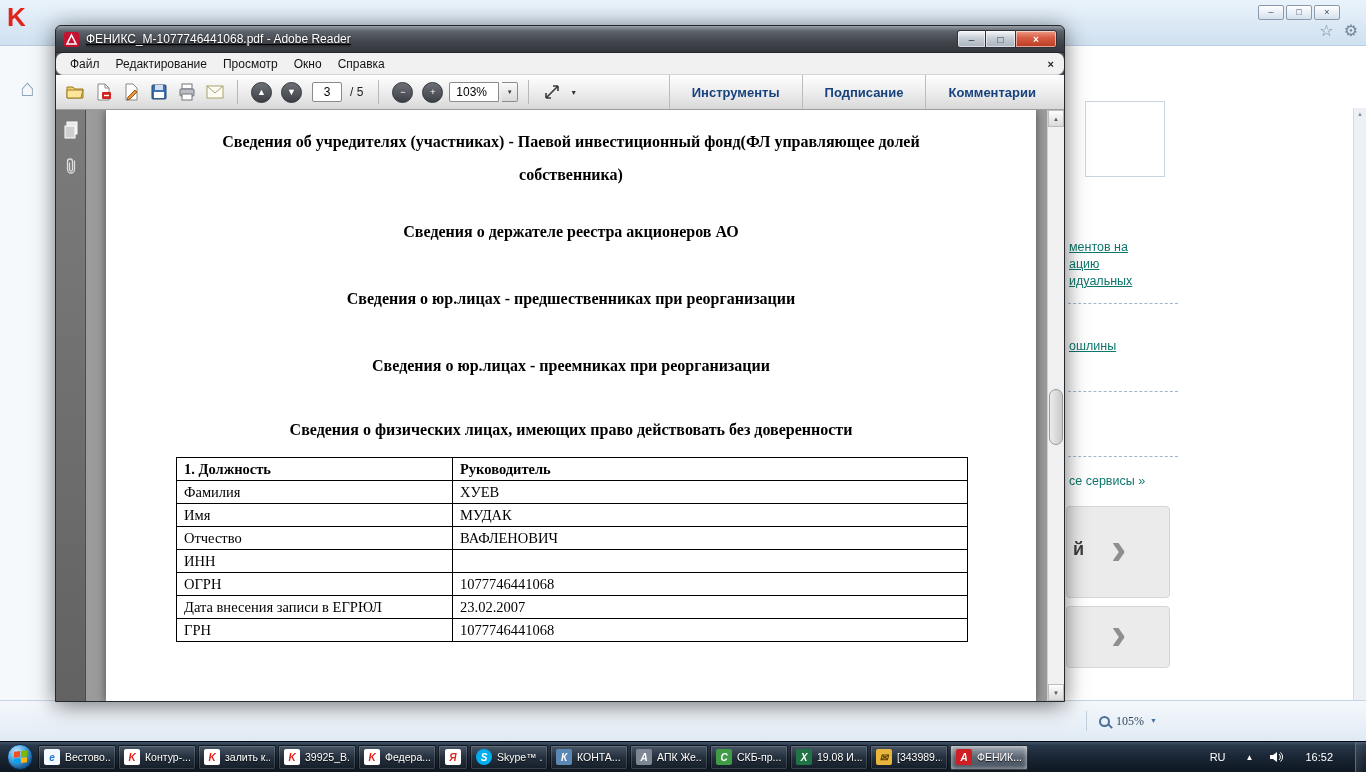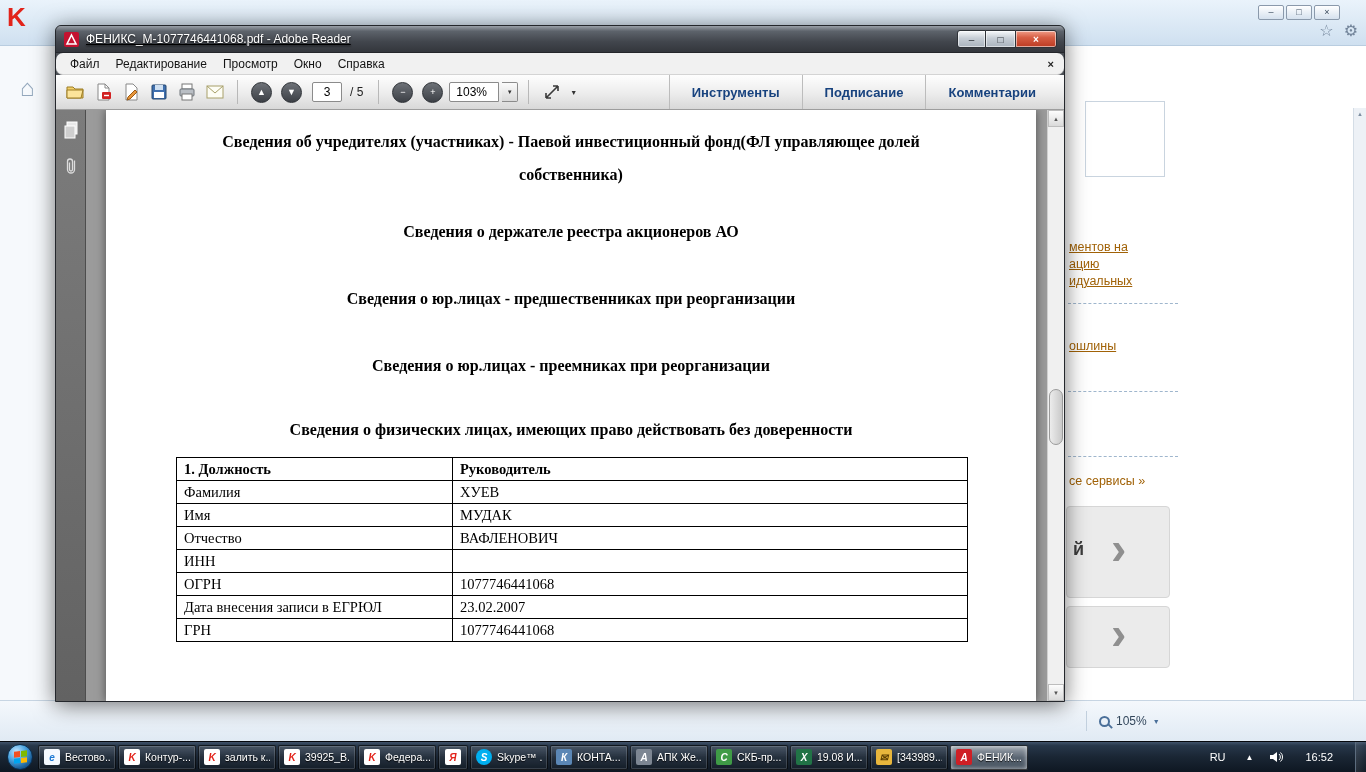--- a/index.html
+++ b/index.html
@@ -12,38 +12,38 @@
   .bg-logo { position:absolute; top:2px; left:7px; font-size:26px; font-weight:bold; color:#e2231a; }
   .bg-winbtns { position:absolute; top:5px; right:26px; display:flex; }
   .bg-winbtn { width:26px; height:15px; margin-left:2px; border:1px solid #8a99ab; border-radius:2px;
     background:linear-gradient(#ffffff,#d5e1ee); color:#3a4a5e; font-size:9px; line-height:13px; text-align:center; }
   .bg-tools { position:absolute; top:21px; right:8px; display:flex; gap:10px; color:#72849a; font-size:16px; }
   .bg-home { position:absolute; top:74px; left:20px; font-size:24px; color:#93a7bc; z-index:1; }
 
   .bg-right { position:absolute; top:46px; right:0; width:301px; bottom:72px; background:#ffffff; }
   .bg-box { position:absolute; top:55px; left:20px; width:80px; height:76px; background:#fff; border:1px solid #c9d4df; }
   .bg-links { position:absolute; top:193px; left:4px; line-height:17px; font-size:12.5px; }
-  .bg-link { color:#a16207; text-decoration:underline; font-size:12.5px; cursor:pointer; display:block; }
+  .bg-link { color:#0f766e; text-decoration:underline; font-size:12.5px; cursor:pointer; display:block; }
   .bg-link.fees { position:absolute; top:293px; left:4px; }
   .bg-link.services { position:absolute; top:428px; left:4px; text-decoration:none; }
   .bg-dash { position:absolute; left:3px; width:110px; border-top:1px dashed #9fb6cd; }
   .dashA { top:257px; } .dashB { top:345px; } .dashC { top:410px; }
   .bg-card { position:absolute; left:1px; width:104px; background:#ebebeb; border:1px solid #d6d6d6;
     border-radius:4px; }
   .card1 { top:460px; height:92px; }
   .card2 { top:560px; height:62px; }
   .card-text { position:absolute; left:6px; top:32px; font-size:18px; font-weight:bold; color:#3c3c3c; }
   .card-chevron { position:absolute; left:44px; top:50%; transform:translateY(-58%); font-size:46px; font-weight:bold; color:#8f8f8f; }
   .bg-scroll { position:absolute; top:62px; right:0; bottom:0; width:13px; background:#edf1f6; border-left:1px solid #d4dde6; }
   .bg-scroll span { display:block; text-align:center; font-size:6px; color:#7d8ea0; padding-top:3px; }
 
   .bg-status { position:absolute; left:0; right:0; bottom:31px; height:41px;
     background:linear-gradient(#f4f8fc,#e0eaf4); border-top:1px solid #c7d5e3; }
   .zoomctl { position:absolute; left:1086px; top:10px; display:flex; align-items:center; gap:6px;
-    color:#33475c; font-size:12px; padding-left:12px; border-left:1px solid #c2d0de; height:20px; cursor:pointer; }
+    color:#33475c; font-size:12px; padding-left:12px; border-left:1px solid #c2d0de; height:20px; cursor:pointer;font-family:Liberation Serif, serif; }
   .mag { width:11px; height:11px; border:2px solid #4a6f99; border-radius:50%; position:relative; }
   .mag::after { content:""; position:absolute; width:6px; height:2px; background:#4a6f99;
     transform:rotate(45deg); right:-5px; bottom:-2px; }
   .zoom-caret { font-size:7px; color:#4a6f99; }
 
   
   .reader { position:absolute; left:55px; top:25px; width:1010px; height:677px; z-index:10;
     display:flex; flex-direction:column; background:#4b4f55; border:1px solid #24272c;
     border-radius:6px 6px 0 0; box-shadow:0 3px 22px rgba(0,0,0,.55); }
   .titlebar { height:27px; border-radius:5px 5px 0 0; position:relative; display:flex; align-items:center;

